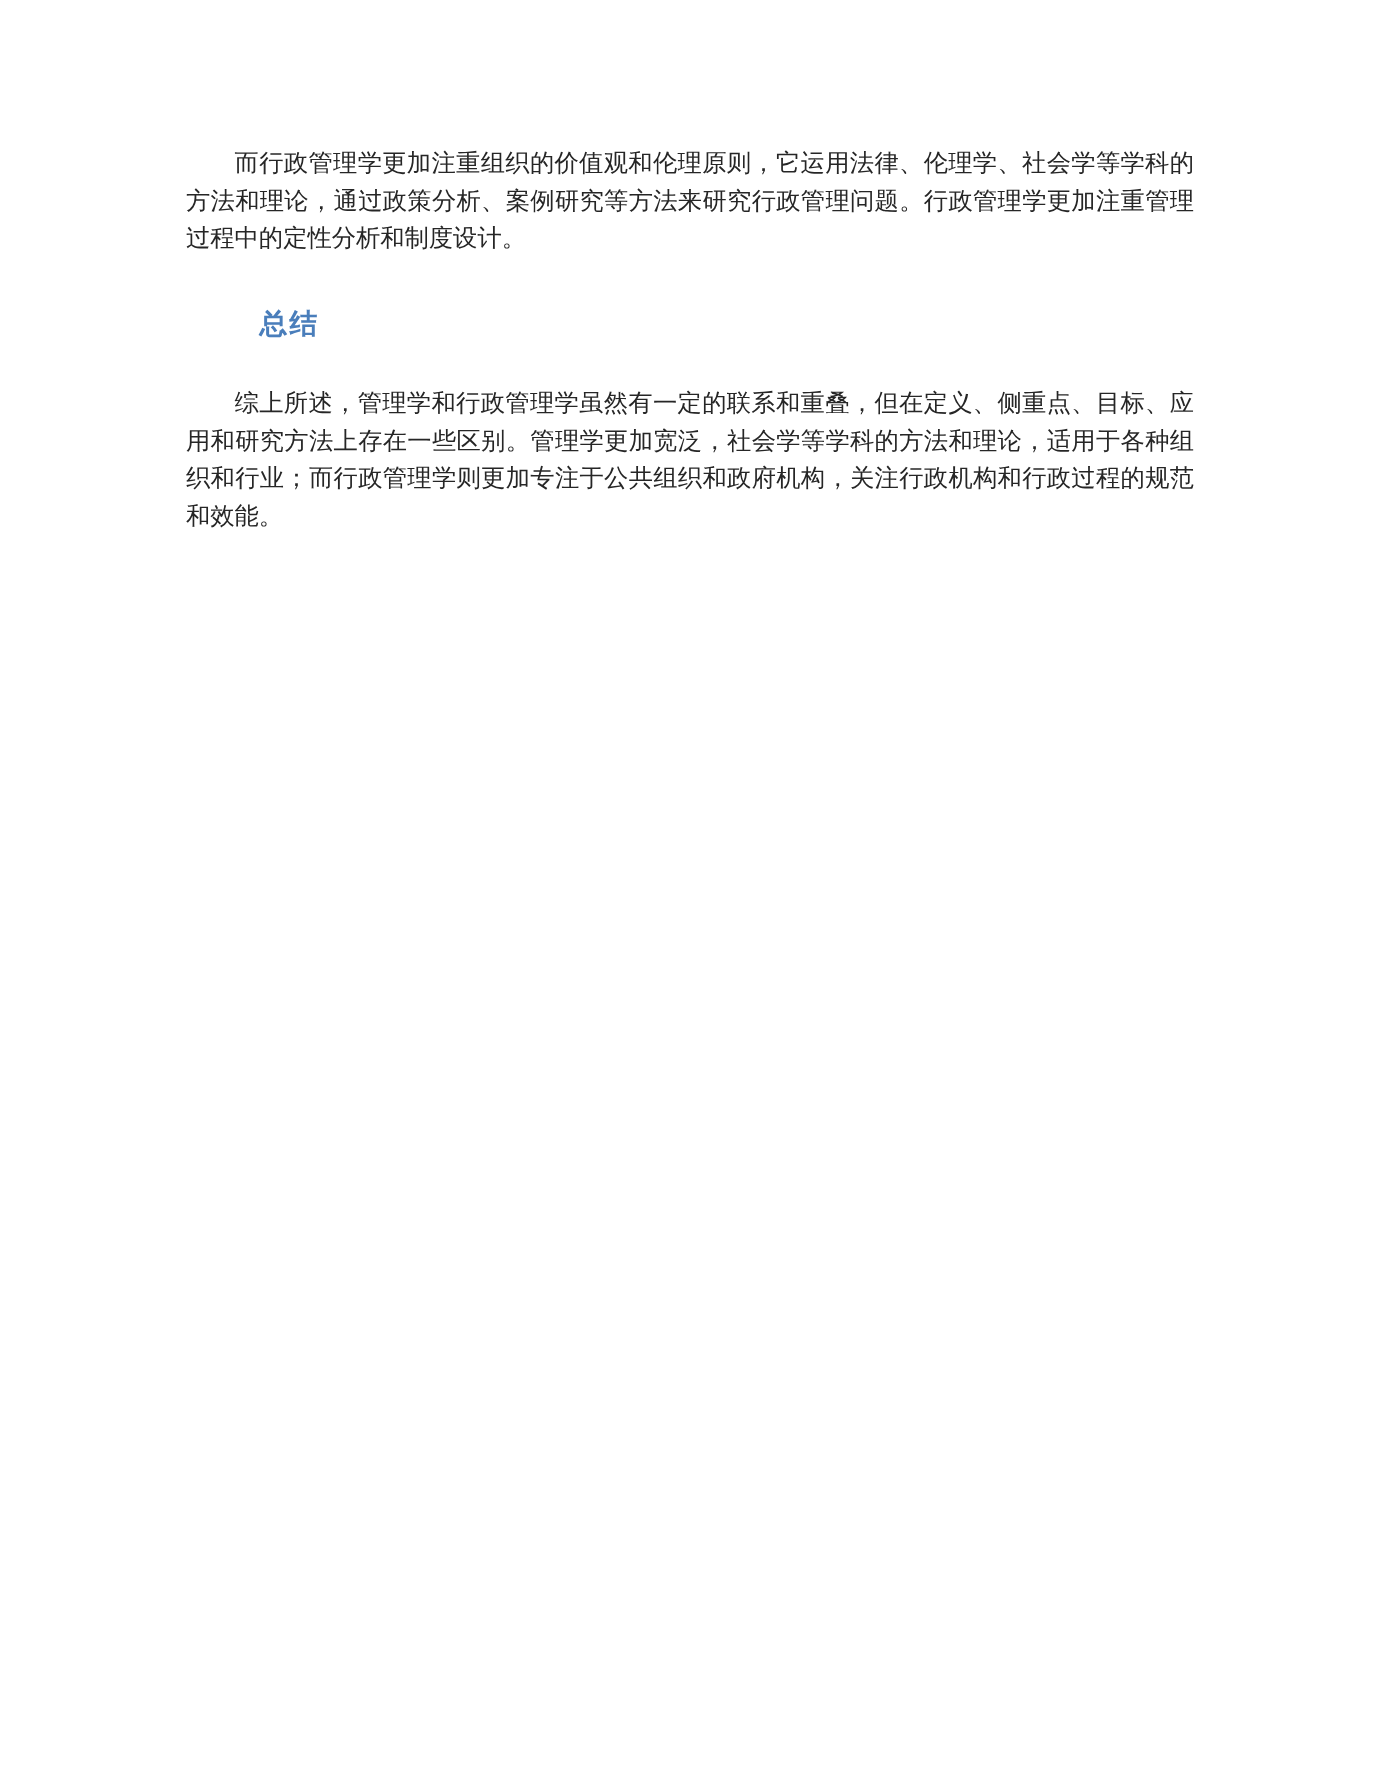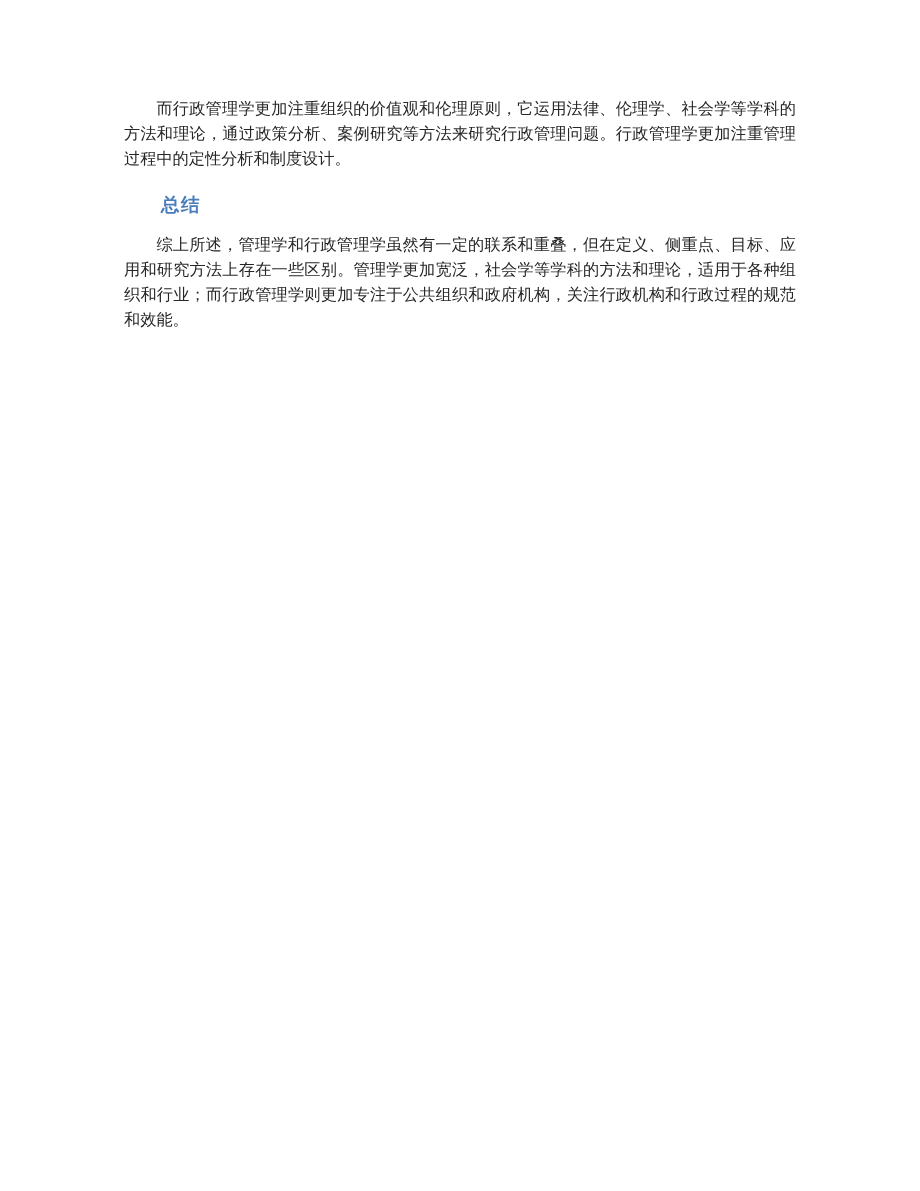--- a/index.html
+++ b/index.html
@@ -31,21 +31,21 @@
     line-height: 25.2px;
     color: #262626;
     text-align: justify;
     text-justify: inter-character;
     text-indent: 2em;
     letter-spacing: 0;
     word-break: break-all;
     font-family: "DejaVu Serif", "Liberation Serif", serif;
   }
   h2.section-heading {
-    margin: 0;
+    margin: 12px;
     font-size: 18.5px;
     line-height: 26px;
     font-weight: bold;
     color: #4a7ebb;
     text-indent: 2em;
     font-family: "DejaVu Sans", "Liberation Sans", sans-serif;
     letter-spacing: 1.5px;
   }
   .gap-before-heading { height: 20px; }
   .gap-after-heading  { height: 14px; }

